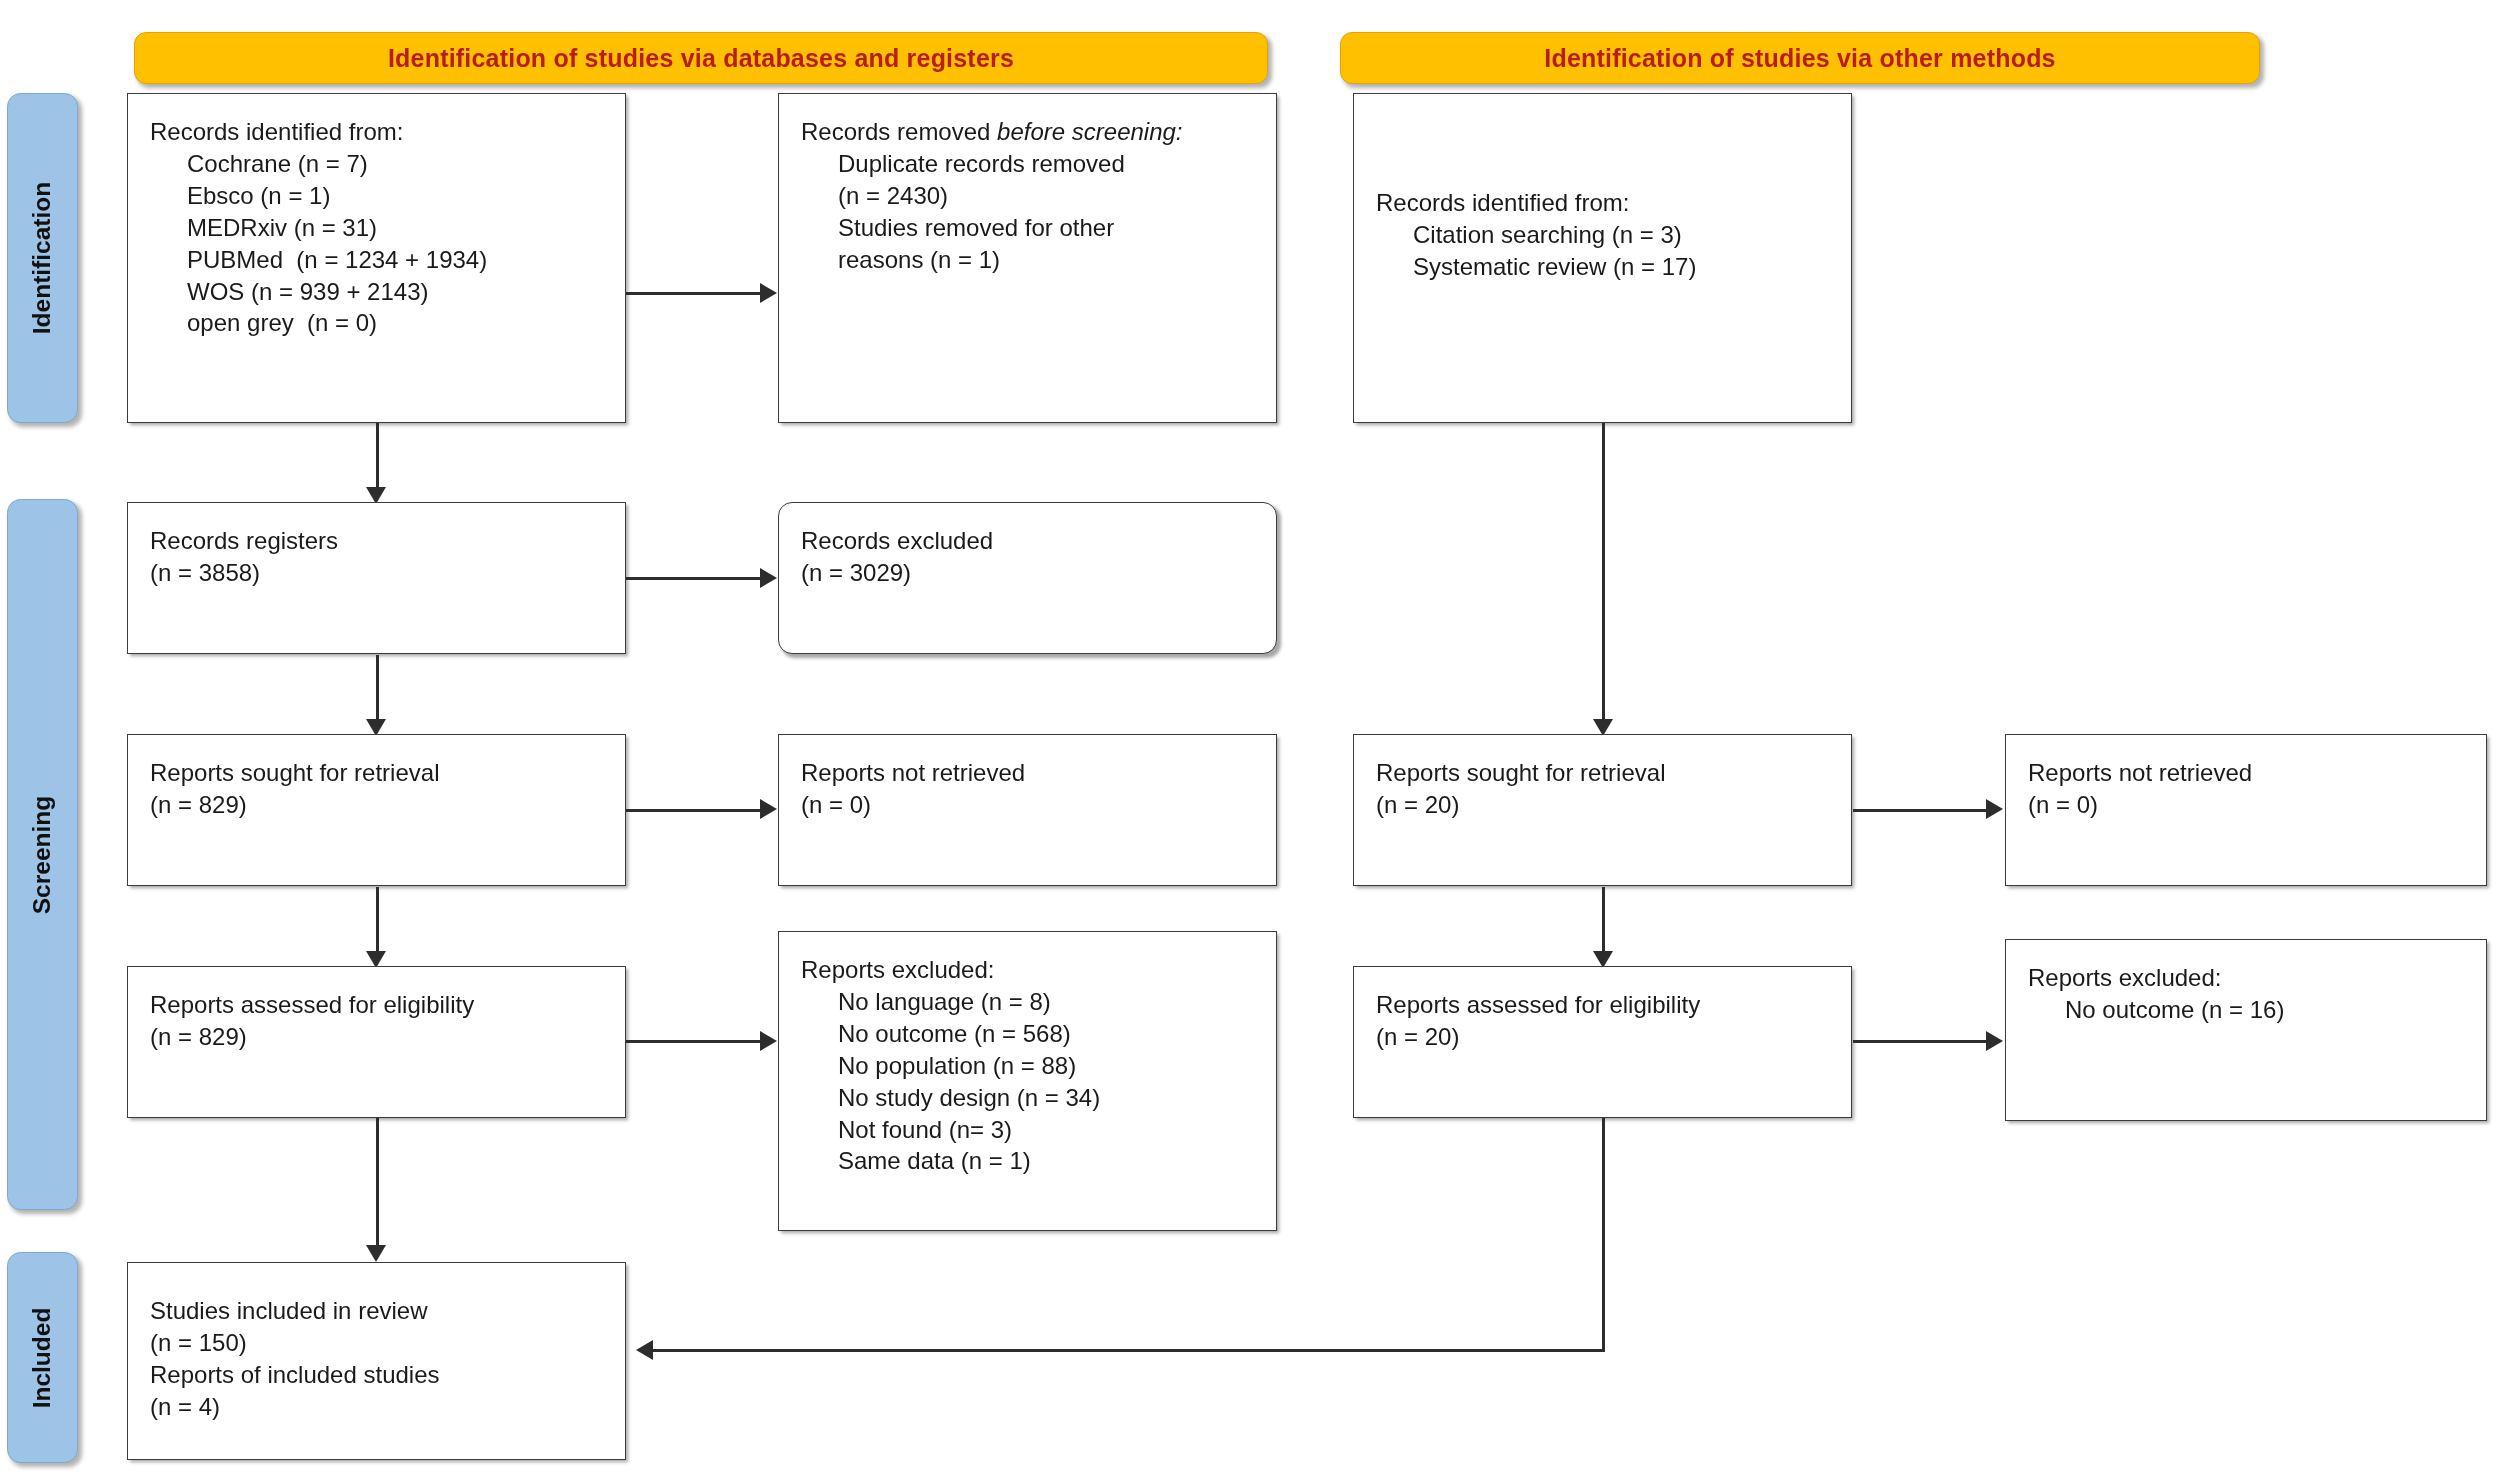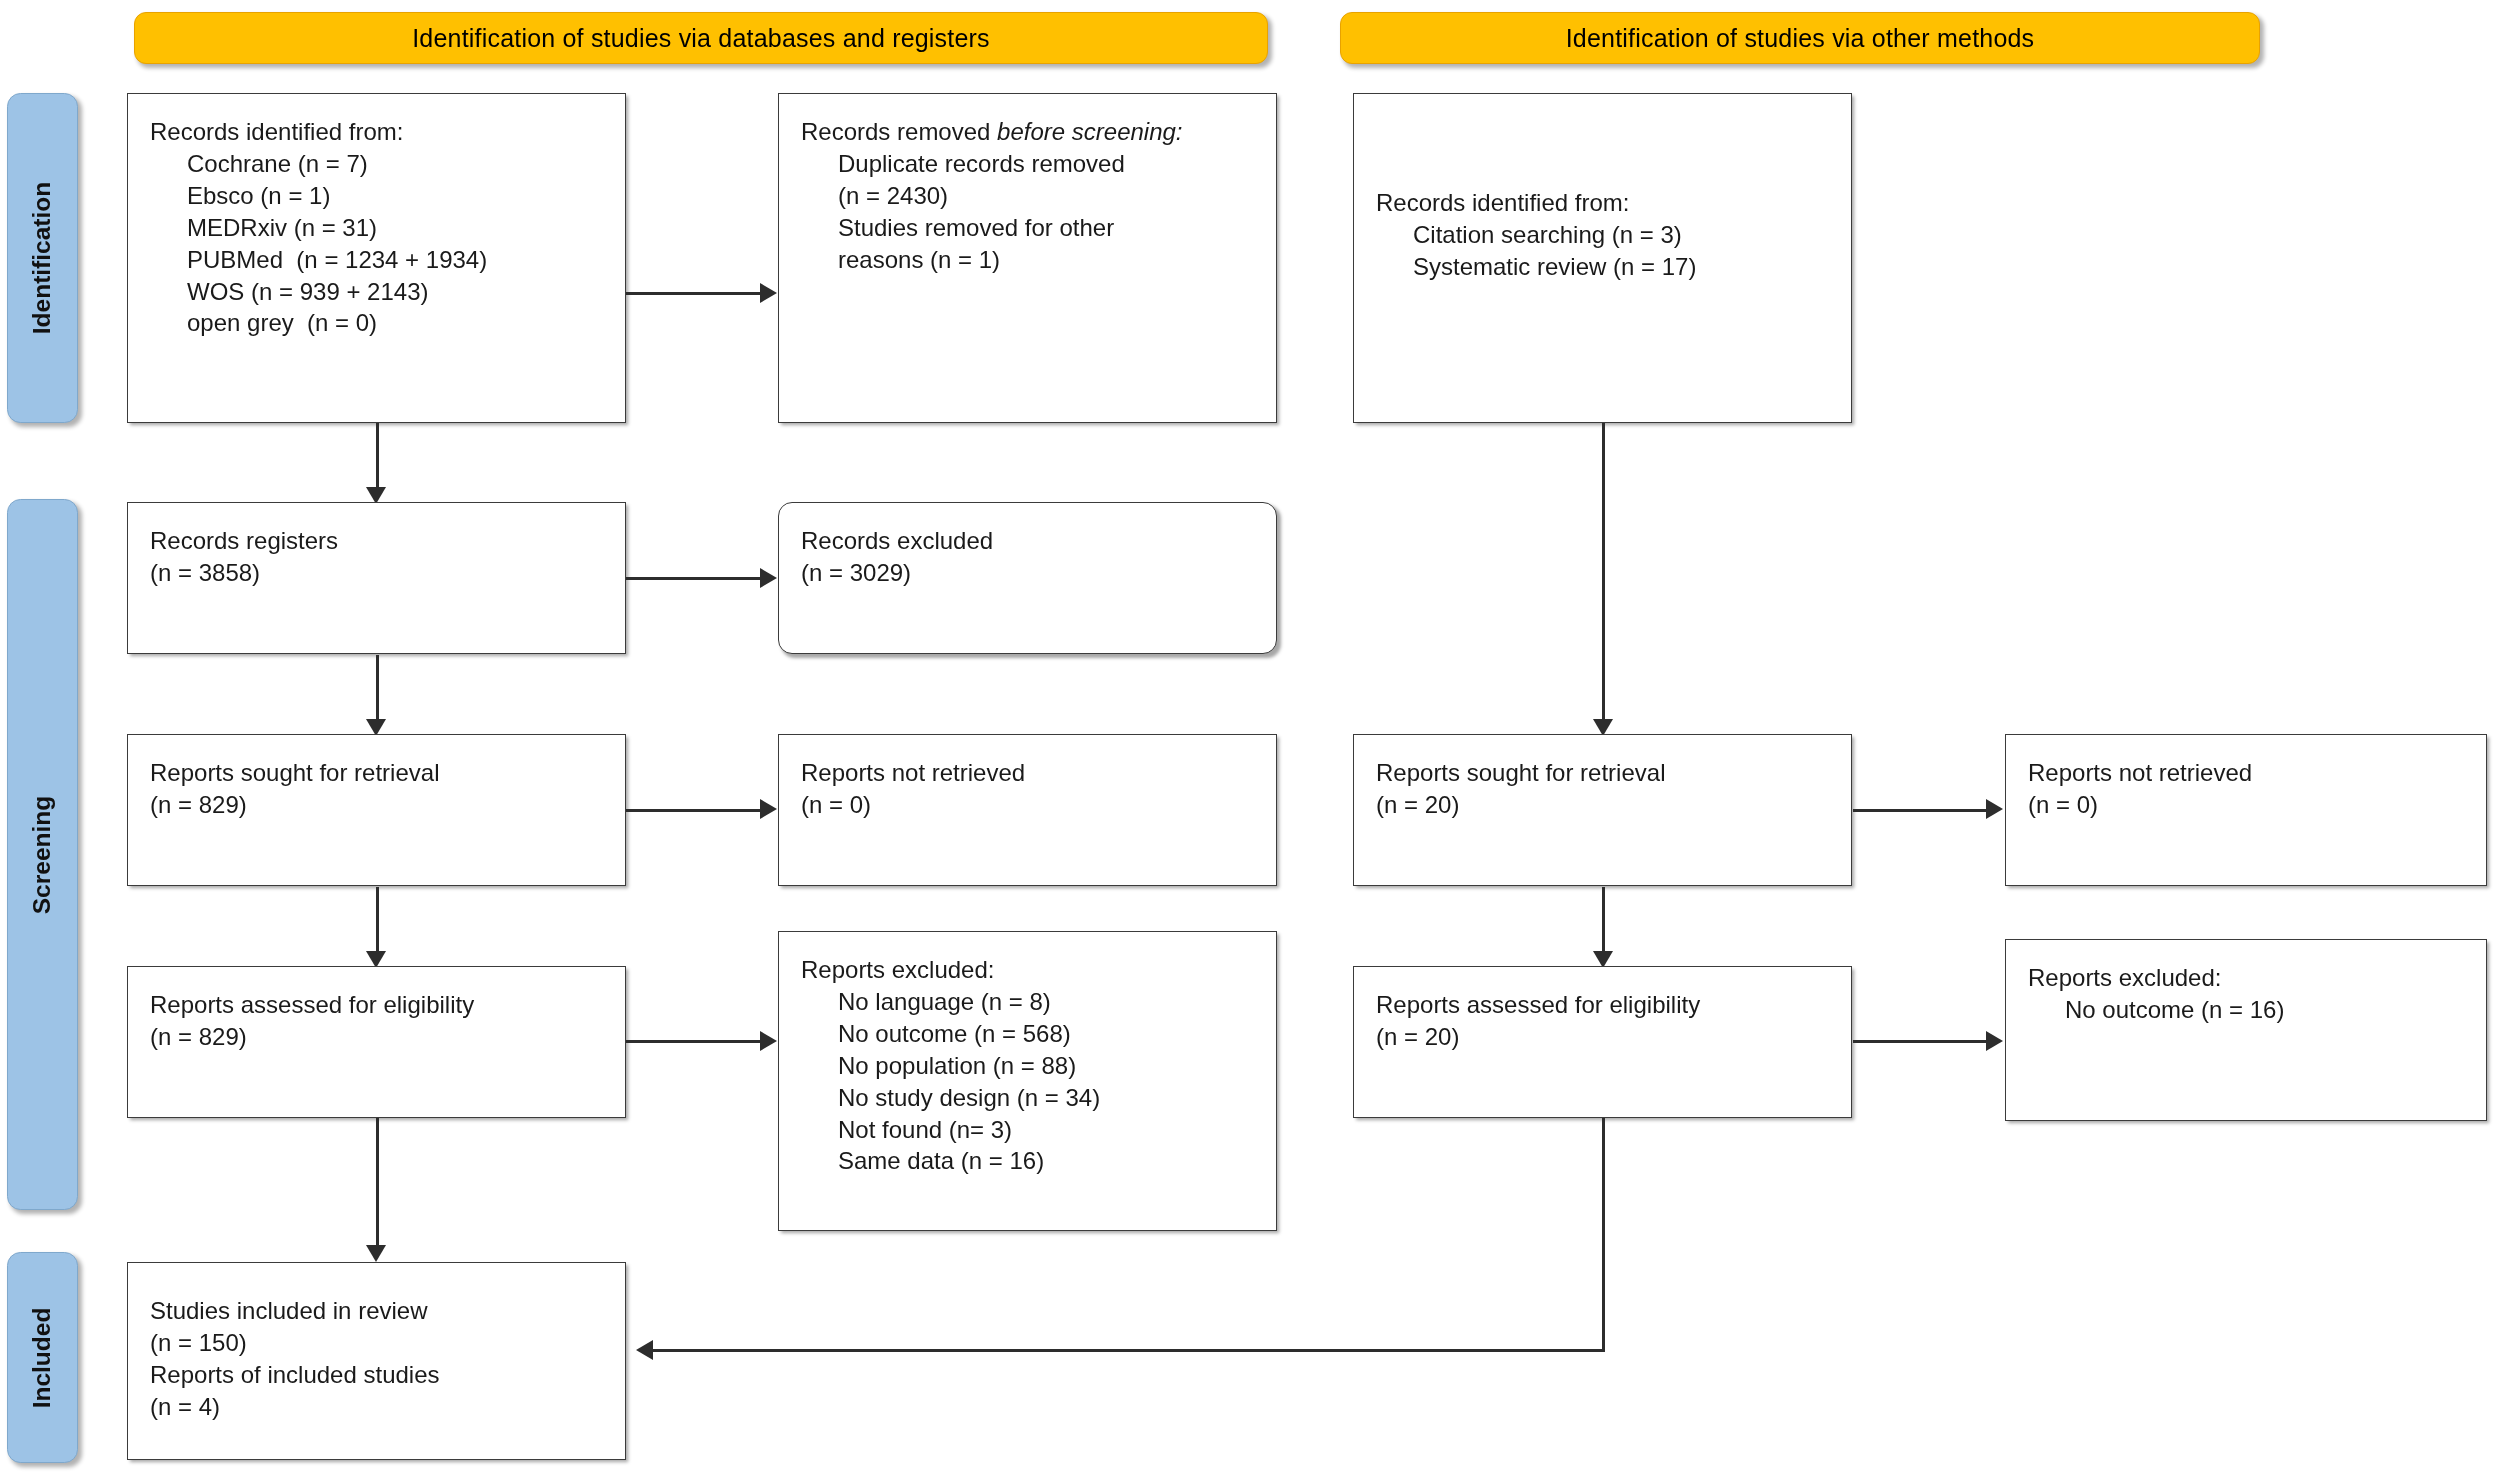--- a/index.html
+++ b/index.html
@@ -22,27 +22,28 @@
   
   .banner {
     position: absolute;
     background: #FFC000;
     border: 1.7px solid #E8A200;
     border-radius: 12px;
     box-shadow: 3.4px 3.4px 4.2px rgba(0,0,0,0.30);
     display: flex;
     align-items: center;
     justify-content: center;
-    font-weight: normal;
+    font-weight: bold;
     font-size: 25px;
     letter-spacing: 0.2px;
-    color: #000000;
+    color: #b91c1c;
     text-align: center;
     padding: 0 13.5px;
     box-sizing: border-box;
+    margin-top: 20px;
   }
 
   
   .phasebar {
     position: absolute;
     background: #9DC3E6;
     border: 1.7px solid #7FA8CC;
     border-radius: 13.5px;
     box-shadow: 3.4px 3.4px 4.2px rgba(0,0,0,0.30);
     box-sizing: border-box;
@@ -214,21 +215,21 @@
     <span class="ln">(n = 829)</span>
   </div>
 
   <div class="box" style="left:778px; top:931px; width:499px; height:300px;">
     <span class="ln">Reports excluded:</span>
     <span class="ln ind">No language (n = 8)</span>
     <span class="ln ind">No outcome (n = 568)</span>
     <span class="ln ind">No population (n = 88)</span>
     <span class="ln ind">No study design (n = 34)</span>
     <span class="ln ind">Not found (n= 3)</span>
-    <span class="ln ind">Same data (n = 16)</span>
+    <span class="ln ind">Same data (n = 1)</span>
   </div>
 
   <div class="hline" style="left:626px; top:1040px; width:134px;"></div>
   <div class="arrow-right" style="left:760px; top:1031px;"></div>
 
   <div class="vline" style="left:376px; top:1118px; height:127px;"></div>
   <div class="arrow-down" style="left:366px; top:1245px;"></div>
 
   <div class="box" style="left:1353px; top:966px; width:499px; height:152px;">
     <span class="ln">Reports assessed for eligibility</span>

